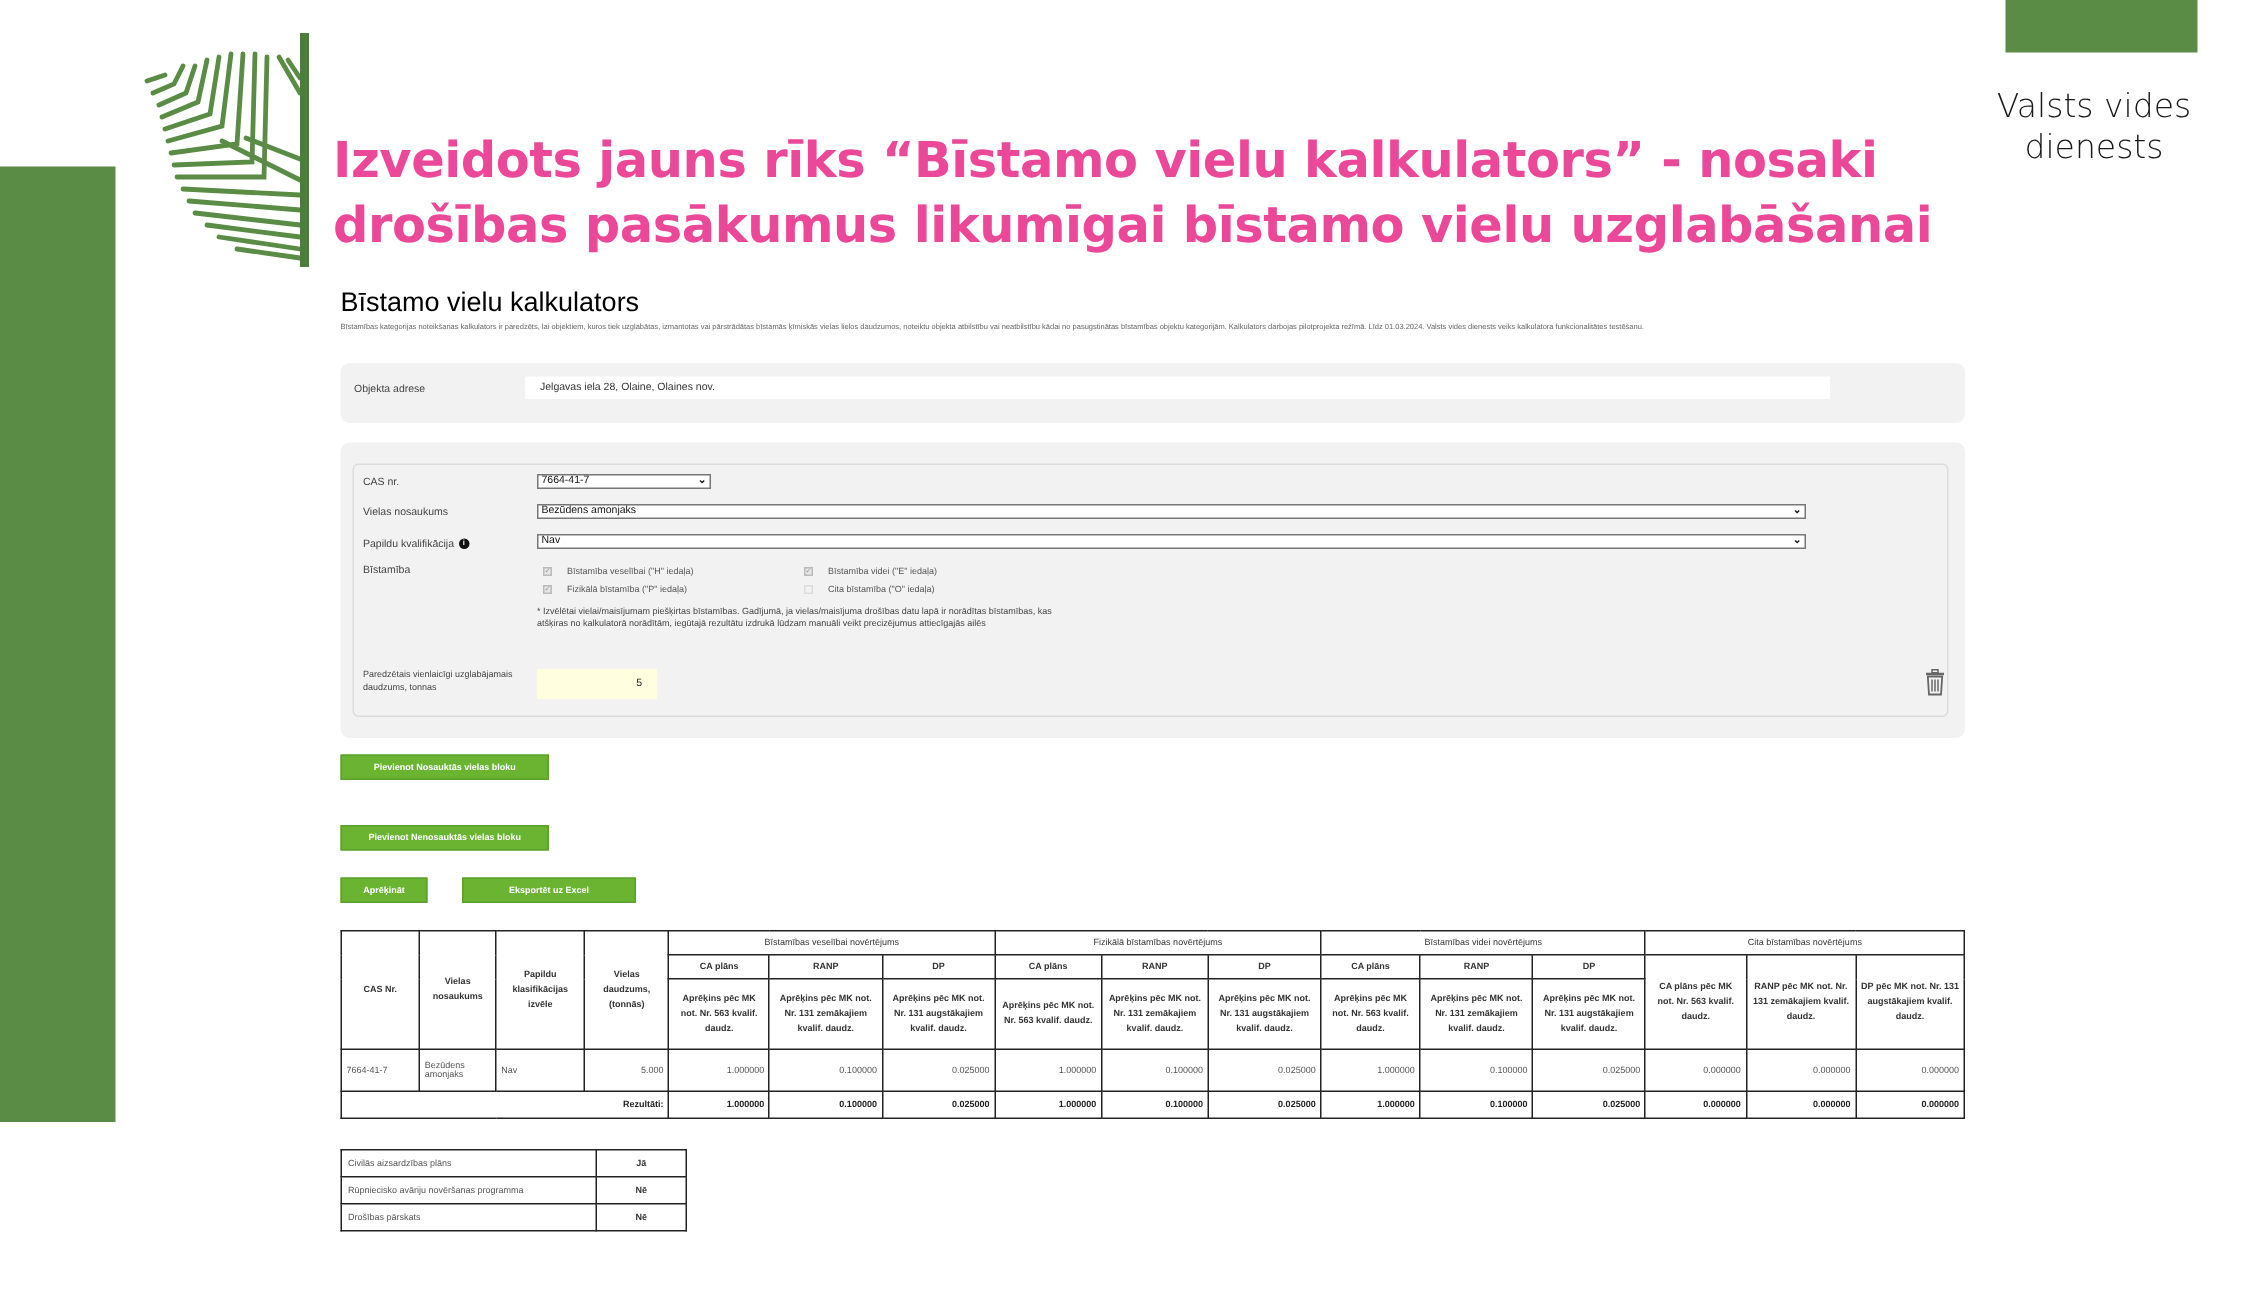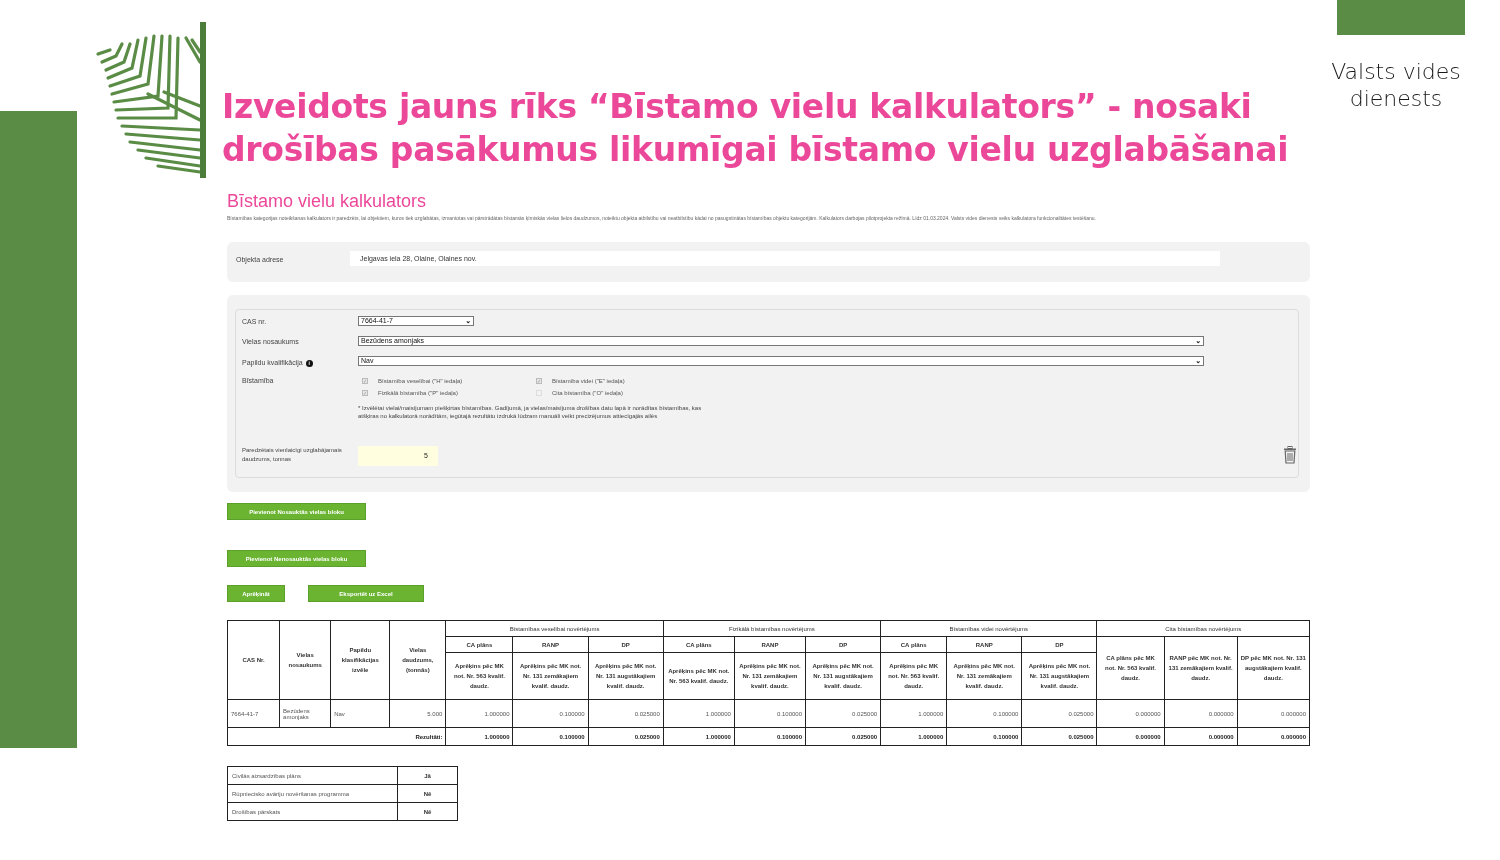--- a/index.html
+++ b/index.html
@@ -5,21 +5,21 @@
   * { box-sizing: border-box; margin: 0; padding: 0; }
   html, body { width: 1500px; height: 860px; background: #ffffff; overflow: hidden; }
   body { position: relative; font-family: "Liberation Sans", sans-serif; color: #222; }
 
   .side-bar { position: absolute; left: 0; top: 111px; width: 77px; height: 637px; background: #5a8c46; }
   .top-tab { position: absolute; left: 1337px; top: 0; width: 128px; height: 35px; background: #5a8c46; }
   .brand { position: absolute; left: 1320px; top: 58px; width: 152px; text-align: center; font-family: "DejaVu Sans", sans-serif; font-size: 22px; line-height: 27px; color: #1a1a1a; font-weight: 300; }
   .logo { position: absolute; left: 88px; top: 22px; width: 122px; height: 158px; }
   .headline { position: absolute; left: 222px; top: 60px; width: 1080px; font-family: "DejaVu Sans", sans-serif; font-weight: bold; font-size: 33px; line-height: 43px; color: #ec4899; letter-spacing: -0.3px; margin-top: 25px; }
 
-  .app-title { position: absolute; left: 227px; top: 191px; font-size: 18px; color: #ec4899; }
+  .app-title { position: absolute; left: 227px; top: 191px; font-size: 18px; color: #000000; }
   .app-desc { position: absolute; left: 227px; top: 215px; width: 1090px; font-size: 5px; color: #666; white-space: nowrap; overflow: hidden; }
 
   .panel { position: absolute; background: #f2f2f2; border-radius: 6px; }
   .panel.addr { left: 227px; top: 242px; width: 1083px; height: 40px; }
   .lbl { position: absolute; font-size: 7px; color: #444; }
   .addr-input { position: absolute; left: 123px; top: 9px; width: 870px; height: 15px; background: #fff; border: none; font-size: 7px; padding-left: 10px; line-height: 15px; color: #333; }
 
   .panel.sub { left: 227px; top: 295px; width: 1083px; height: 197px; }
   .inner { position: absolute; left: 8px; top: 14px; width: 1064px; height: 169px; border: 1px solid #dcdcdc; border-radius: 4px; }
   .sel { position: absolute; height: 10px; background: #fff; border: 1px solid #777; font-size: 7px; line-height: 8px; padding-left: 2px; color: #111; }

